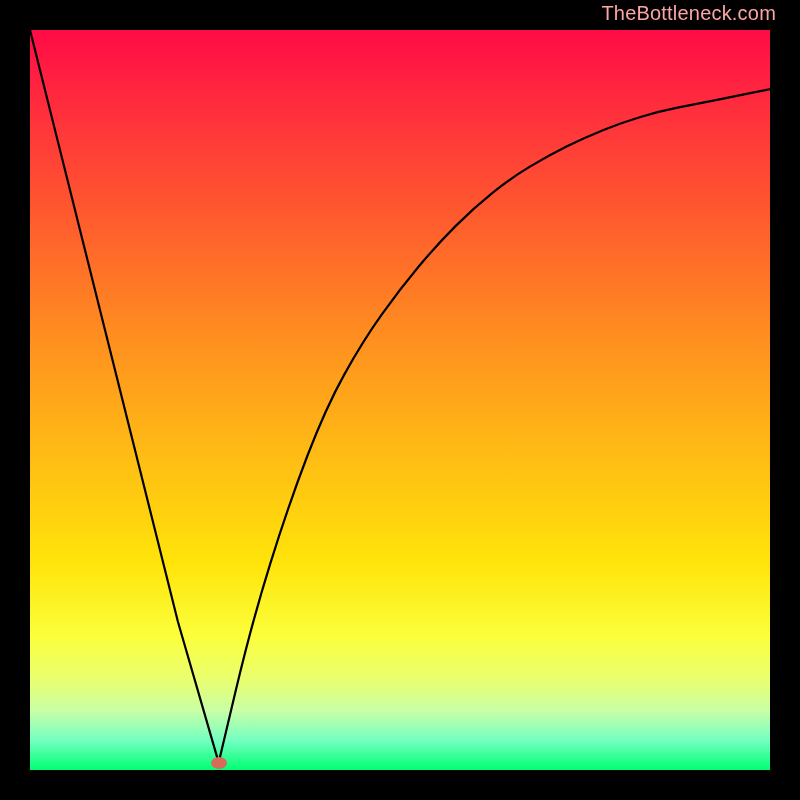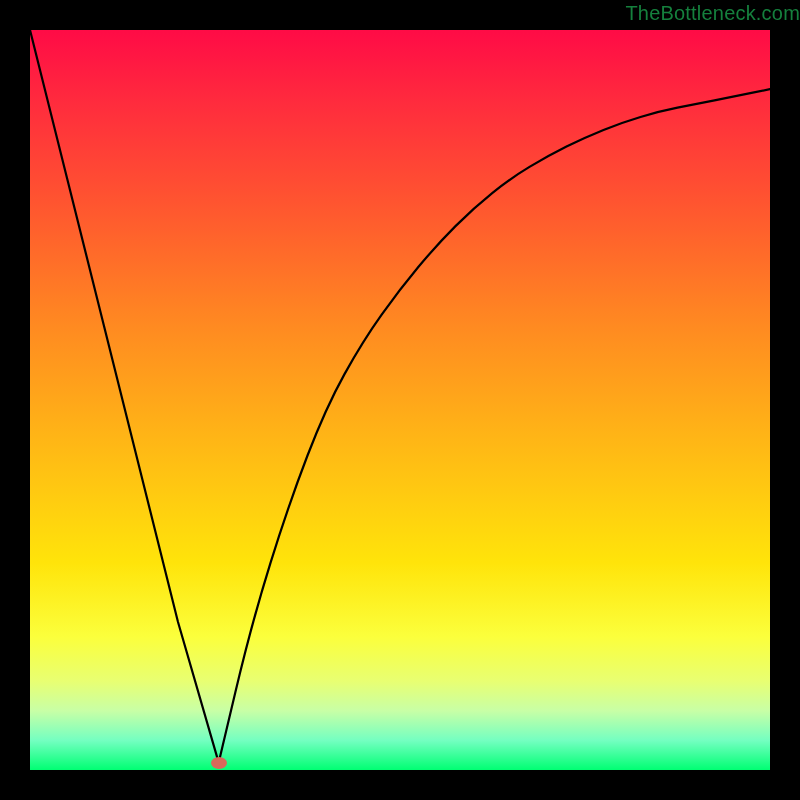--- a/index.html
+++ b/index.html
@@ -13,22 +13,22 @@
   }
   .frame {
     position: relative;
     width: 800px;
     height: 800px;
     background: #000;
   }
   .attribution {
     position: absolute;
     top: 2px;
-    right: 0;
-    color: #15803d;
+    right: 24px;
+    color: #fca5a5;
     font-size: 20px;
     font-weight: 500;
     letter-spacing: 0.2px;
   }
   .plot-area {
     position: absolute;
     left: 30px;
     top: 30px;
     width: 740px;
     height: 740px;

